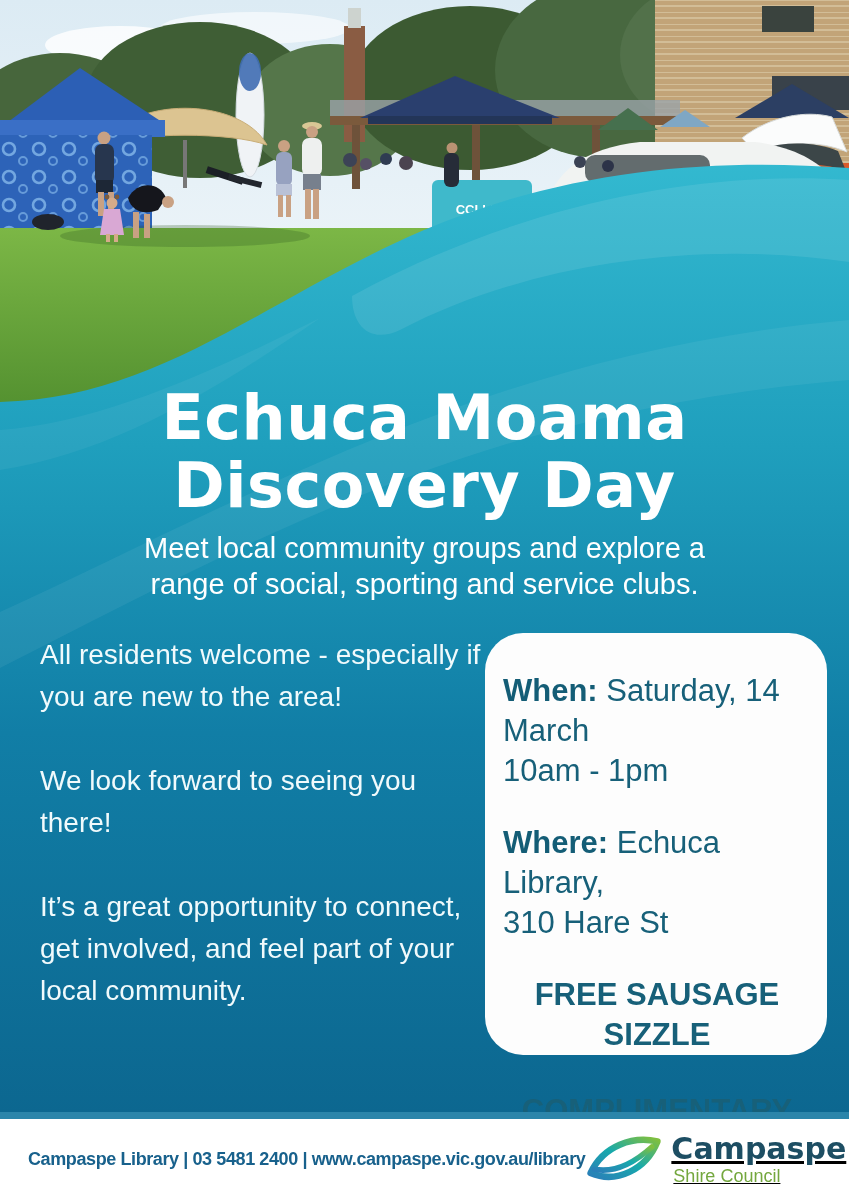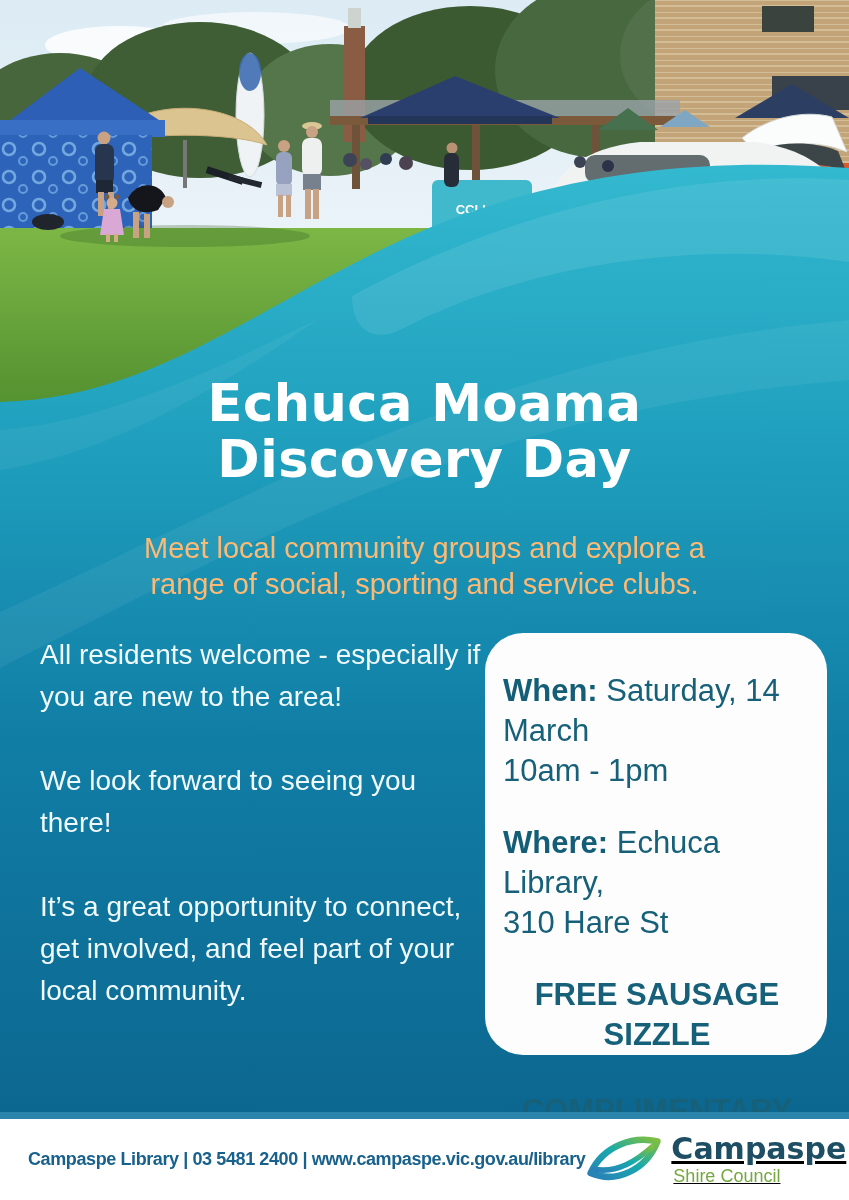--- a/index.html
+++ b/index.html
@@ -5,25 +5,25 @@
   html,body{margin:0;padding:0;background:#44484c;}
   .poster{
     position:relative;width:849px;height:1200px;margin:0 auto;overflow:hidden;
     background:#0c6790;font-family:"Liberation Sans",sans-serif;
   }
   .layer{position:absolute;top:0;left:0;}
   
   .title{
     position:absolute;top:342px;left:0;width:100%;text-align:center;
     color:#ffffff;font-family:"DejaVu Sans",sans-serif;font-weight:700;
-    font-size:51px;line-height:1.10;letter-spacing:0.5px;
+    font-size:62px;line-height:1.10;letter-spacing:0.5px;
   }
   .subtitle{
     position:absolute;top:531px;left:0;width:100%;text-align:center;
-    color:#fdba74;font-size:29px;line-height:1.24;
+    color:#ffffff;font-size:29px;line-height:1.24;
   }
   
   .body-copy{
     position:absolute;left:40px;top:634px;width:452px;
     color:#f0fafc;font-size:28px;line-height:1.5;
   }
   .body-copy p{margin:0 0 42px 0;}
   
   .card{
     position:absolute;left:485px;top:633px;width:342px;height:422px;

